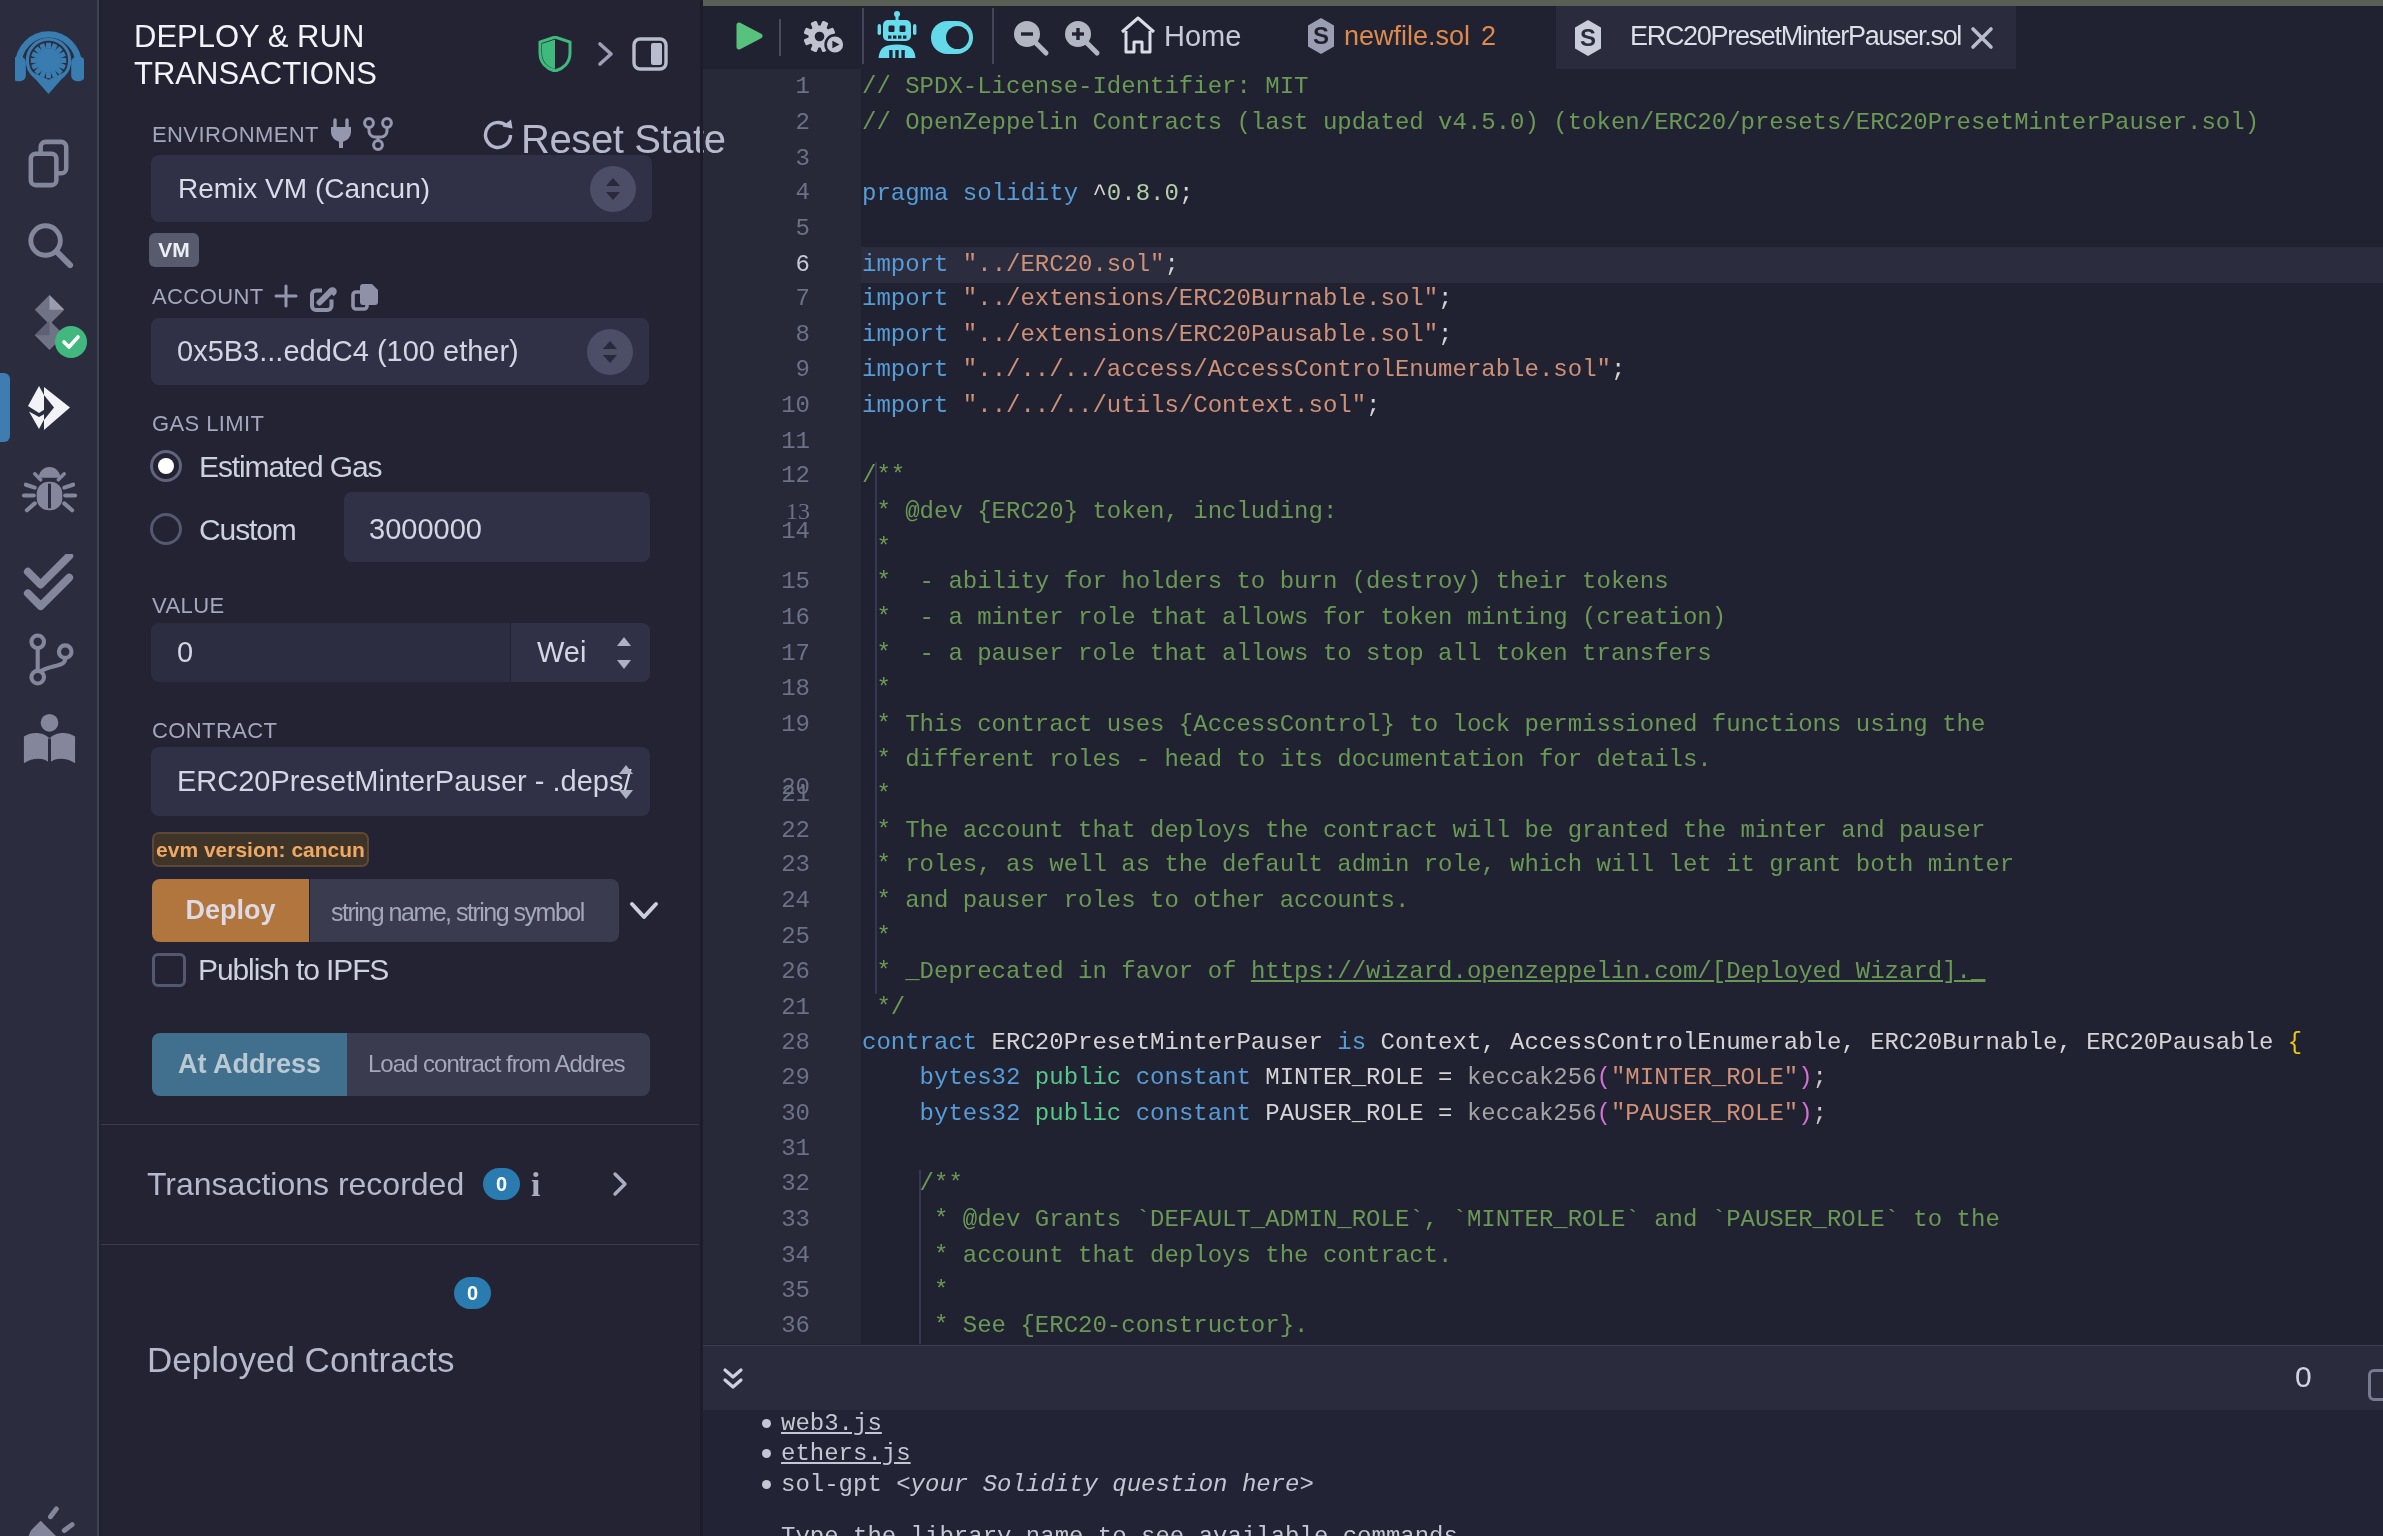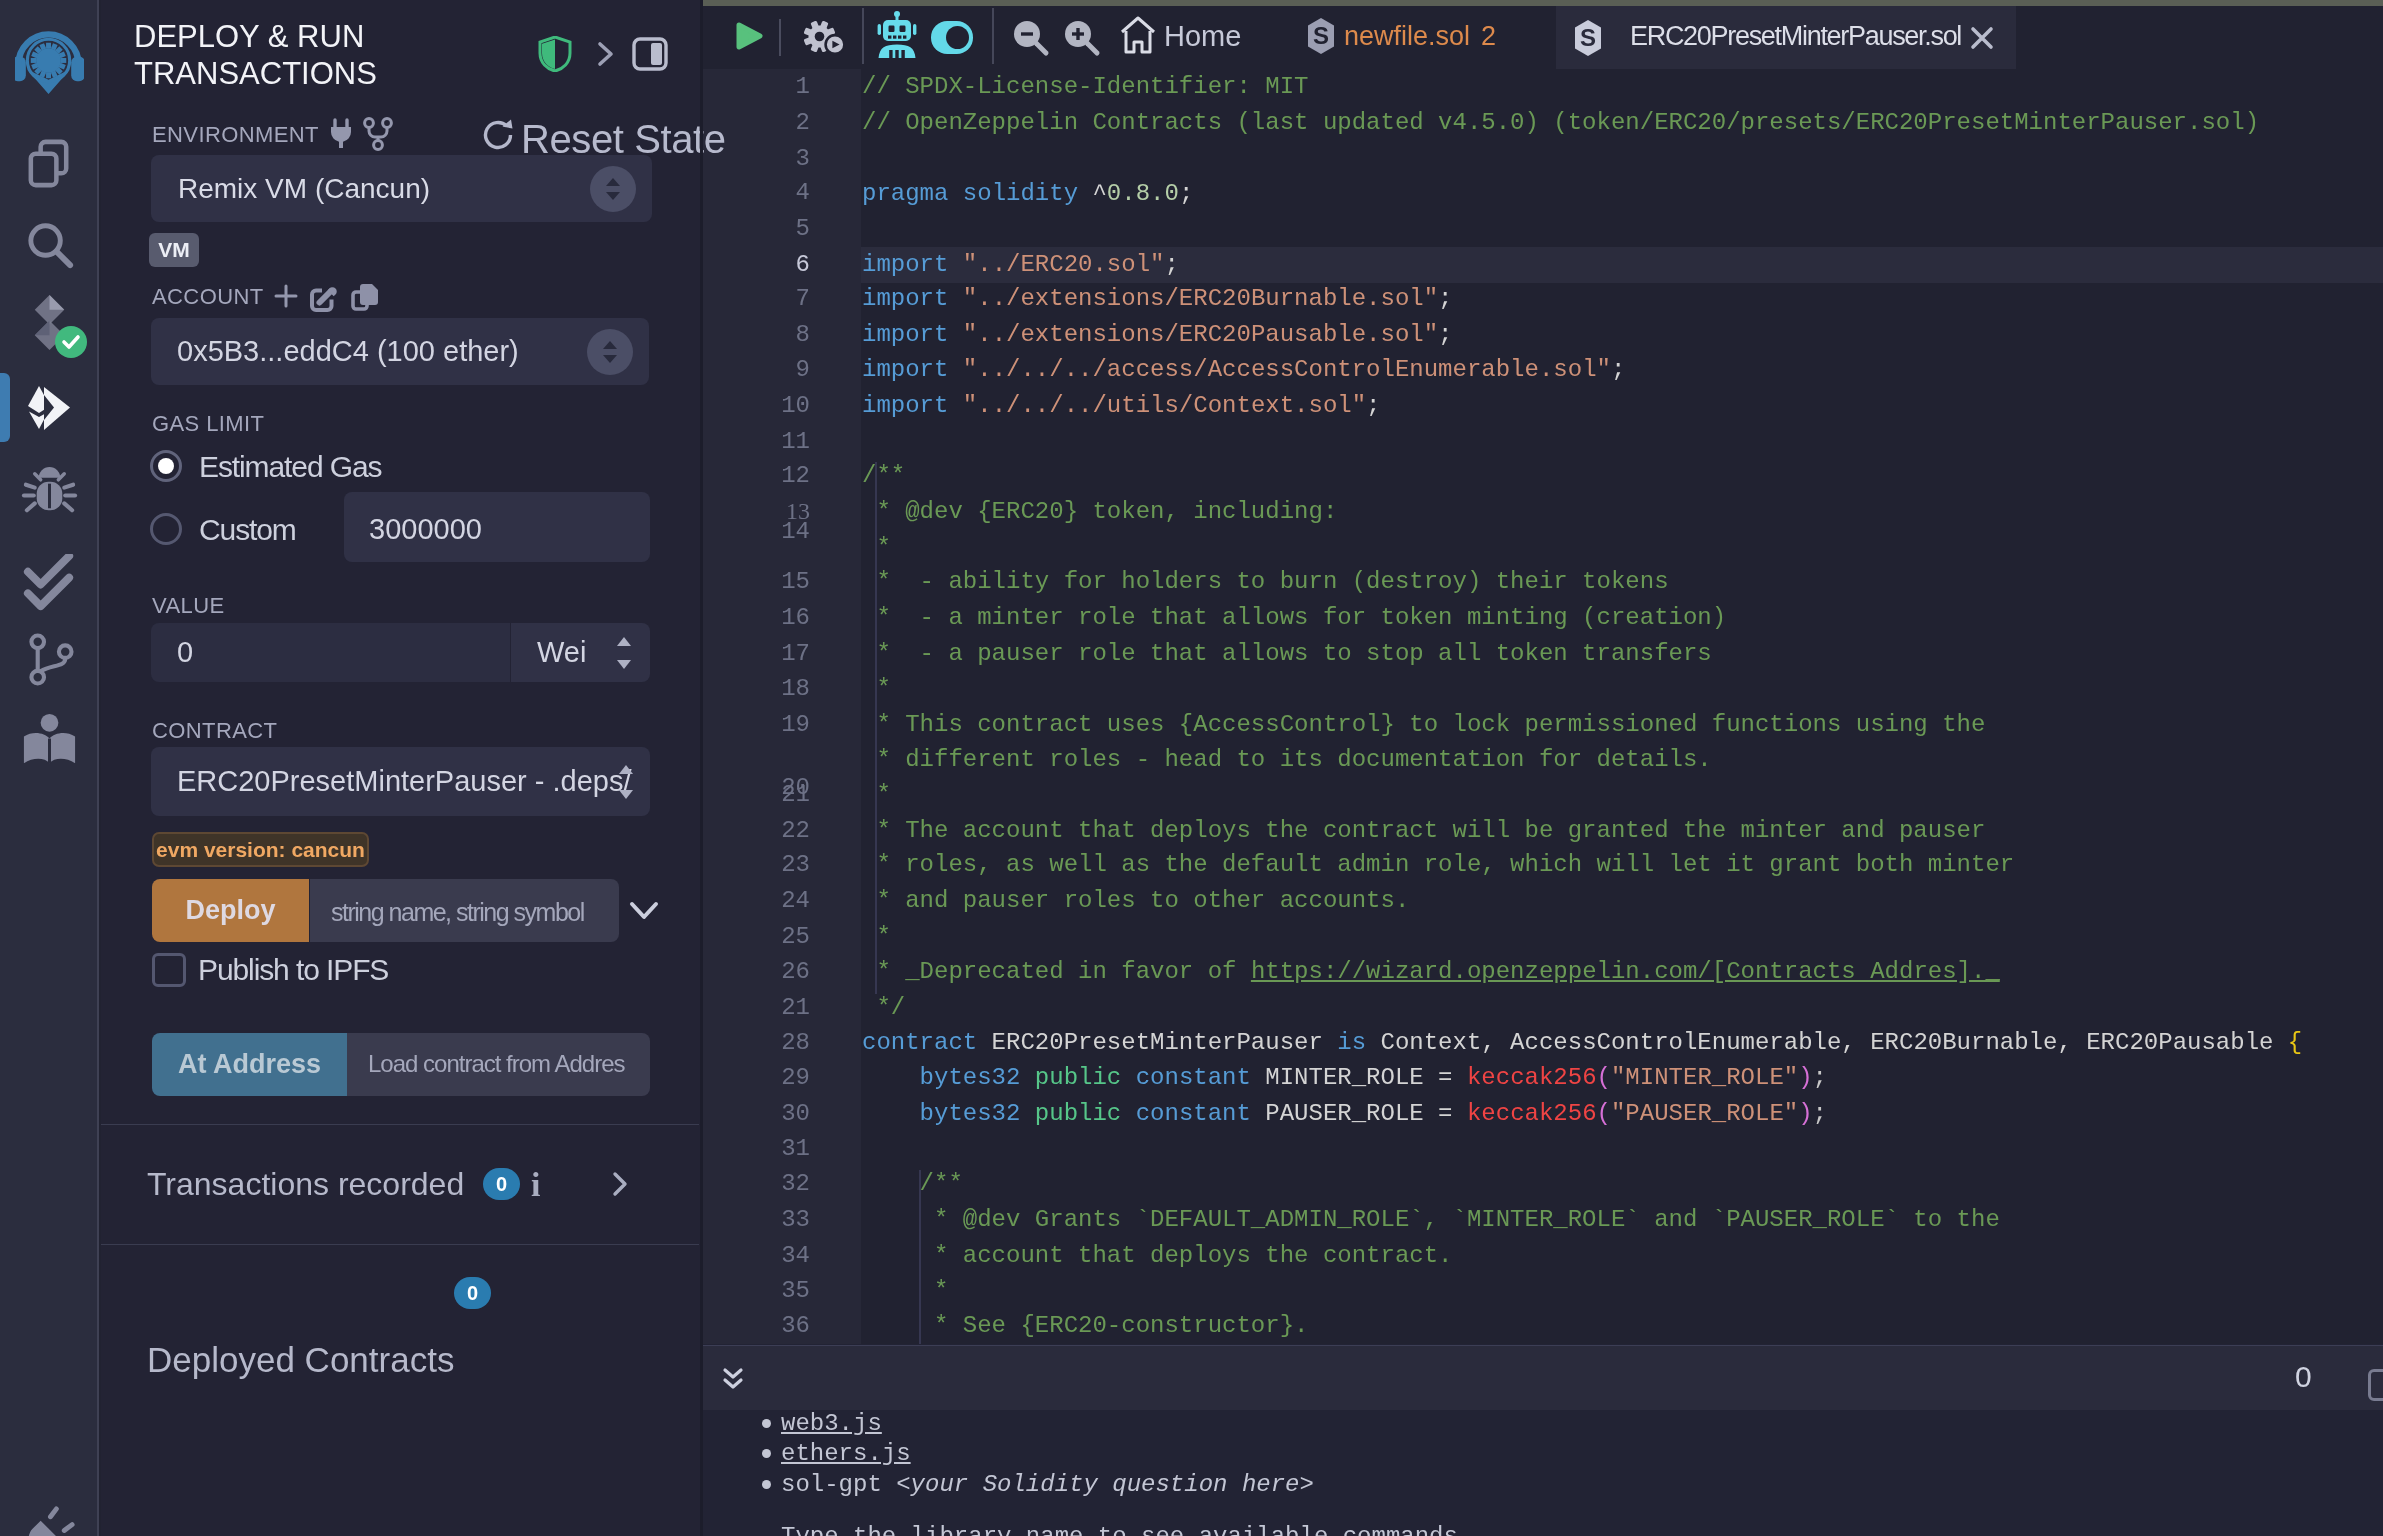--- a/index.html
+++ b/index.html
@@ -19,21 +19,21 @@
 .circbtn { position:absolute; width:46px; height:46px; border-radius:50%; background:#4b4e66; }
 
 
 #editor { position:absolute; left:703px; top:0; width:1681px; height:1344px; background:#212231; }
 #topstrip { position:absolute; left:703px; top:0; width:1681px; height:6px; background:#5a5f55; }
 #gutter { position:absolute; left:703px; top:69px; width:158px; height:1275px; background:#272838; }
 #lineband { position:absolute; left:861px; top:247px; width:1523px; height:36px; background:#2b2c3d; }
 .lnum { position:absolute; left:703px; width:107px; text-align:right; font-family:"Liberation Mono",monospace; font-size:24px; color:#6d7186; line-height:35px; }
 .codeline { position:absolute; left:862px; font-family:"Liberation Mono",monospace; font-size:24px; line-height:35px; white-space:pre; color:#d4d4d4; }
 .c { color:#6a9955; } .k { color:#569cd6; } .s { color:#ce9178; } .n { color:#b5cea8; }
-.w { color:#d4d4d4; } .g { color:#56c689; } .f { color:#ef4444; } .p { color:#d670d6; }
+.w { color:#d4d4d4; } .g { color:#56c689; } .f { color:#a3a3a3; } .p { color:#d670d6; }
 .y { color:#e8c615; } .sc { color:#c8c8c8; }
 .ig { position:absolute; width:2px; background:#363751; }
 .u { text-decoration:underline; }
 
 
 #term { position:absolute; left:703px; top:1344px; width:1681px; height:192px; background:#222334; }
 #termbar { position:absolute; left:703px; top:1345px; width:1681px; height:65px; background:#2a2b3c; border-top:1px solid #3c3e55;}
 .tline { position:absolute; left:781px; font-family:"Liberation Mono",monospace; font-size:24px; color:#c3c6d4; white-space:pre; }
 .bullet { position:absolute; left:762px; width:9px; height:9px; border-radius:50%; background:#c3c6d4; }
 </style>
@@ -379,21 +379,21 @@
 <div class="codeline" style="top:777px;"><span class="c"> *</span></div>
 <div class="lnum" style="top:813px;">22</div>
 <div class="codeline" style="top:813px;"><span class="c"> * The account that deploys the contract will be granted the minter and pauser</span></div>
 <div class="lnum" style="top:847px;">23</div>
 <div class="codeline" style="top:847px;"><span class="c"> * roles, as well as the default admin role, which will let it grant both minter</span></div>
 <div class="lnum" style="top:883px;">24</div>
 <div class="codeline" style="top:883px;"><span class="c"> * and pauser roles to other accounts.</span></div>
 <div class="lnum" style="top:919px;">25</div>
 <div class="codeline" style="top:919px;"><span class="c"> *</span></div>
 <div class="lnum" style="top:954px;">26</div>
-<div class="codeline" style="top:954px;"><span class="c"> * _Deprecated in favor of </span><span class="c u">https://wizard.openzeppelin.com/[Contracts Addres]._</span></div>
+<div class="codeline" style="top:954px;"><span class="c"> * _Deprecated in favor of </span><span class="c u">https://wizard.openzeppelin.com/[Deployed Wizard]._</span></div>
 <div class="lnum" style="top:990px;">21</div>
 <div class="codeline" style="top:990px;"><span class="c"> */</span></div>
 <div class="lnum" style="top:1025px;">28</div>
 <div class="codeline" style="top:1025px;"><span class="k">contract</span><span class="w"> ERC20PresetMinterPauser </span><span class="k">is</span><span class="w"> Context, AccessControlEnumerable, ERC20Burnable, ERC20Pausable </span><span class="y">{</span></div>
 <div class="lnum" style="top:1060px;">29</div>
 <div class="codeline" style="top:1060px;"><span class="w">    </span><span class="k">bytes32</span><span class="w"> </span><span class="g">public</span><span class="w"> </span><span class="k">constant</span><span class="w"> MINTER_ROLE = </span><span class="f">keccak256</span><span class="p">(</span><span class="s">"MINTER_ROLE"</span><span class="p">)</span><span class="sc">;</span></div>
 <div class="lnum" style="top:1096px;">30</div>
 <div class="codeline" style="top:1096px;"><span class="w">    </span><span class="k">bytes32</span><span class="w"> </span><span class="g">public</span><span class="w"> </span><span class="k">constant</span><span class="w"> PAUSER_ROLE = </span><span class="f">keccak256</span><span class="p">(</span><span class="s">"PAUSER_ROLE"</span><span class="p">)</span><span class="sc">;</span></div>
 <div class="lnum" style="top:1131px;">31</div>
 <div class="lnum" style="top:1166px;">32</div>

